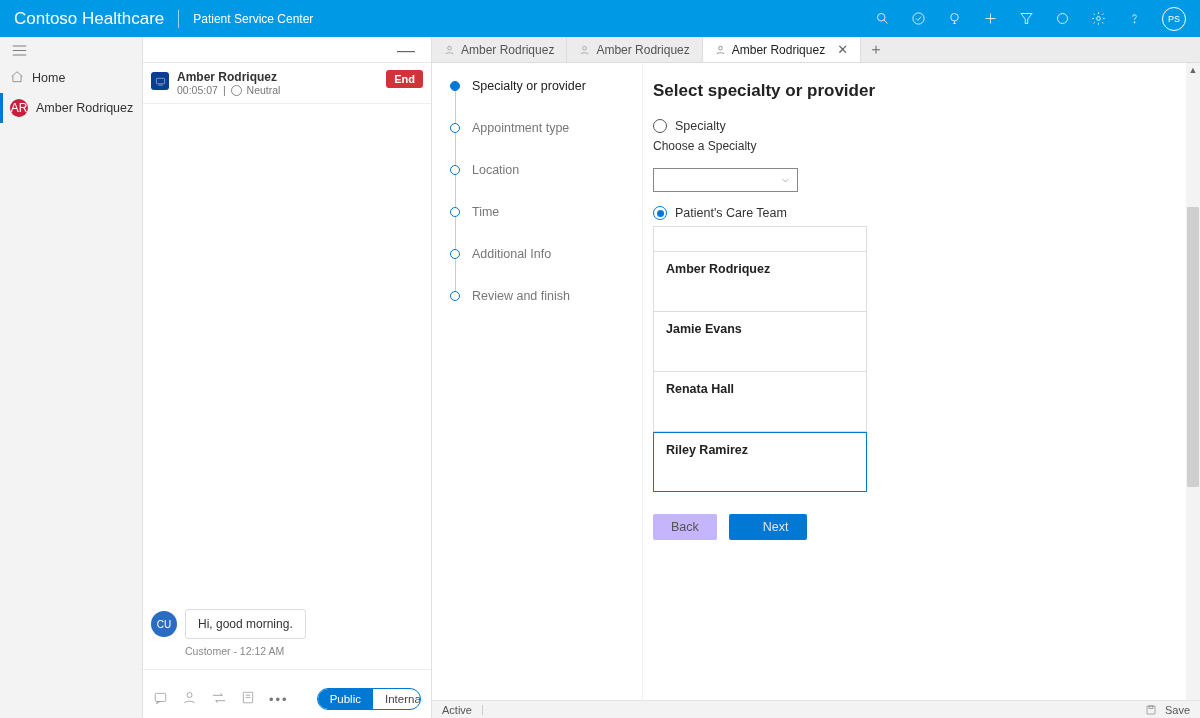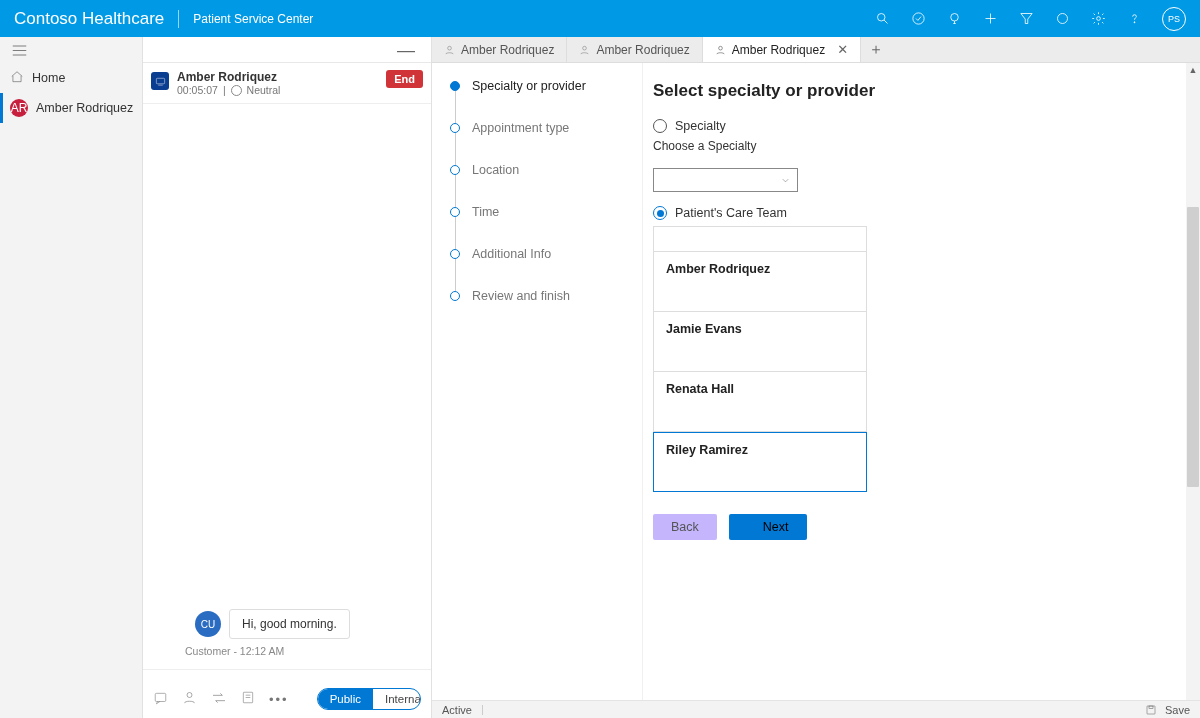--- a/index.html
+++ b/index.html
@@ -35,21 +35,21 @@
 .conv-header { display: flex; align-items: flex-start; padding: 7px 8px; border-bottom: 1px solid #eee; gap: 8px; }
 .conv-header .chip { width: 18px; height: 18px; background: #0a3e91; border-radius: 3px; display: flex; align-items: center; justify-content: center; color: #fff; margin-top: 2px; }
 .conv-header-main { flex: 1; }
 .conv-name { font-size: 12px; font-weight: 600; color: #333; }
 .conv-sub { font-size: 10.5px; color: #777; display: flex; align-items: center; gap: 5px; }
 .conv-sub .smiley { width: 11px; height: 11px; border: 1px solid #888; border-radius: 50%; display: inline-block; position: relative; }
 .end-btn { background: #d13438; color: #fff; border-radius: 3px; font-size: 11px; font-weight: 600; padding: 3px 8px; cursor: pointer; }
 
 .conv-body { flex: 1; overflow: auto; position: relative; }
 .msg-wrap { position: absolute; bottom: 12px; left: 8px; right: 8px; }
-.msg-row { display: flex; align-items: center; gap: 8px; margin-left: 44px; }
+.msg-row { display: flex; align-items: center; gap: 8px; }
 .msg-avatar { width: 26px; height: 26px; border-radius: 50%; background: #2a6cc2; color: #fff; font-size: 10px; display: flex; align-items: center; justify-content: center; }
 .msg-bubble { border: 1px solid #ddd; padding: 7px 12px; border-radius: 3px; font-size: 12px; }
 .msg-meta { font-size: 10.5px; color: #888; margin-left: 34px; margin-top: 6px; }
 
 .compose { border-top: 1px solid #eee; padding: 8px 10px 8px 10px; }
 .compose-row { display: flex; align-items: center; gap: 10px; height: 32px; }
 .compose-row svg { stroke: #777; fill: none; }
 .compose-input { flex: 1; border: none; outline: none; font-size: 12.5px; color: #555; }
 .compose-input::placeholder { color: #8a8a8a; }
 .compose-tools { display: flex; align-items: center; gap: 14px; margin-top: 10px; }
@@ -98,21 +98,21 @@
 .card-list { border-left: 0; margin-top: 6px; }
 .card-empty { height: 25px; border: 1px solid #ddd; border-top: 0; width: 214px; margin-bottom: 0; }
 .card-top-line { width: 214px; border-top: 1px solid #ddd; }
 .card { width: 214px; height: 60px; border: 1px solid #ddd; border-top: 0; padding: 10px 12px; cursor: pointer; }
 .card.selected { border: 1.5px solid #0078d4; }
 .card .cname { font-size: 12.5px; font-weight: 600; color: #222; }
 
 .btn-row { display: flex; gap: 12px; margin-top: 22px; }
 .btn { padding: 6px 18px; font-size: 12.5px; border-radius: 2px; cursor: pointer; border: none; }
 .btn-back { background: #c4b5fd; color: #555; }
-.btn-next { background: #0078d4; color: #000000; padding-left: 34px; }
+.btn-next { background: #0078d4; color: #e5e5e5; padding-left: 34px; }
 
 .right-scroll { position: absolute; right: 0; top: 0; bottom: 0; width: 14px; background: #f3f3f3; display: flex; flex-direction: column; align-items: center; }
 .right-scroll .arrow { font-size: 9px; color: #666; padding: 2px 0; cursor: pointer; }
 .right-scroll .thumb { width: 12px; background: #cfcfcf; border-radius: 1px; }
 
 
 .statusbar { position: absolute; bottom: 0; left: 0; right: 0; height: 18px; background: #f3f3f3; border-top: 1px solid #e4e4e4; display: flex; align-items: center; padding: 0 10px; font-size: 11px; color: #555; }
 .statusbar .sep { width: 1px; height: 10px; background: #ccc; margin: 0 10px; }
 .statusbar .sbspacer { flex: 1; }
 .statusbar .save svg { stroke: #555; fill: none; }

